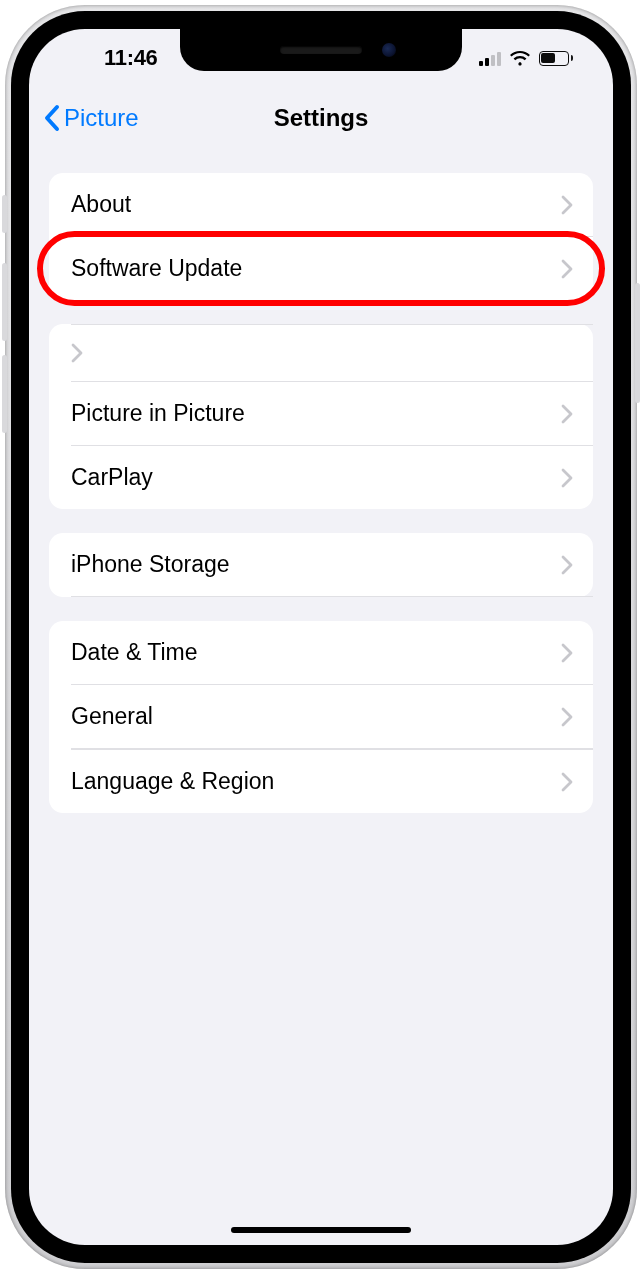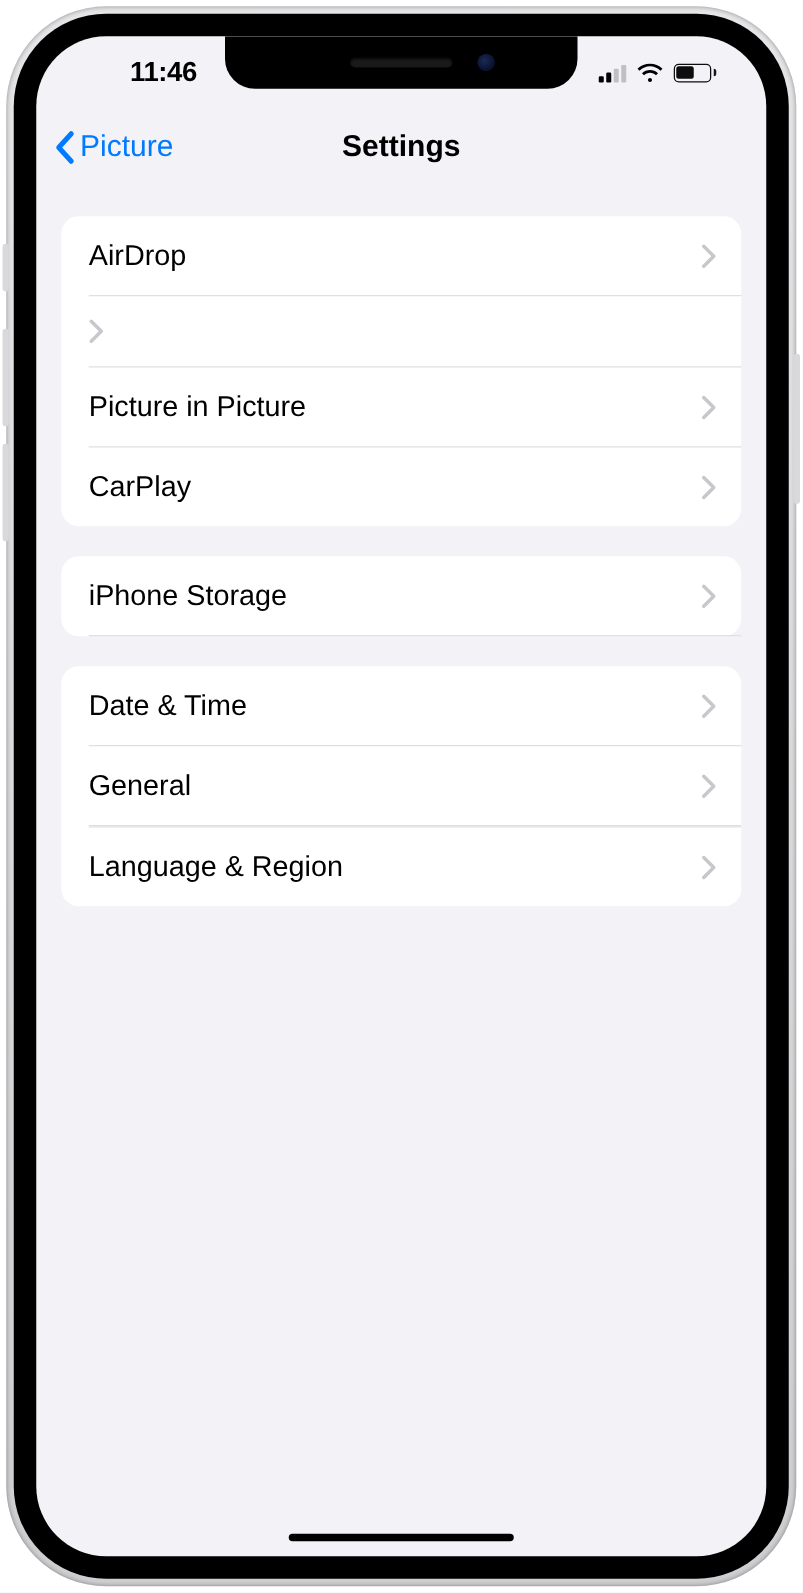--- a/index.html
+++ b/index.html
@@ -288,28 +288,42 @@
           </span>
           <span>Picture</span>
         </div>
         <div class="nav-title">Settings</div>
       </div>
 
       <div class="content" id="content">
           <div class="section">
             <div class="row-wrap">
               <div class="row">
-                <span class="row-label">AirDrop</span>
-                <span class="chevron">
-                  <svg width="12" height="20" viewBox="0 0 12 20">
-                    <polyline points="2,2 10,10 2,18" fill="none" stroke="#c7c7cc" stroke-width="2.8" stroke-linecap="round" stroke-linejoin="round"></polyline>
-                  </svg>
-                </span>
-              </div>
-            </div>
+                <span class="row-label">About</span>
+                <span class="chevron">
+                  <svg width="12" height="20" viewBox="0 0 12 20">
+                    <polyline points="2,2 10,10 2,18" fill="none" stroke="#c7c7cc" stroke-width="2.8" stroke-linecap="round" stroke-linejoin="round"></polyline>
+                  </svg>
+                </span>
+              </div>
+            </div>
+            <div class="row-sep"></div>
+            <div class="row-wrap">
+              <div class="row">
+                <span class="row-label">Software Update</span>
+                <span class="chevron">
+                  <svg width="12" height="20" viewBox="0 0 12 20">
+                    <polyline points="2,2 10,10 2,18" fill="none" stroke="#c7c7cc" stroke-width="2.8" stroke-linecap="round" stroke-linejoin="round"></polyline>
+                  </svg>
+                </span>
+              </div>
+              <div class="highlight"></div>
+            </div>
+          </div>
+          <div class="section">
             <div class="row-sep"></div>
             <div class="row-wrap">
               <div class="row">
                 <span class="chevron">
                   <svg width="12" height="20" viewBox="0 0 12 20">
                     <polyline points="2,2 10,10 2,18" fill="none" stroke="#c7c7cc" stroke-width="2.8" stroke-linecap="round" stroke-linejoin="round"></polyline>
                   </svg>
                 </span>
               </div>
             </div>

